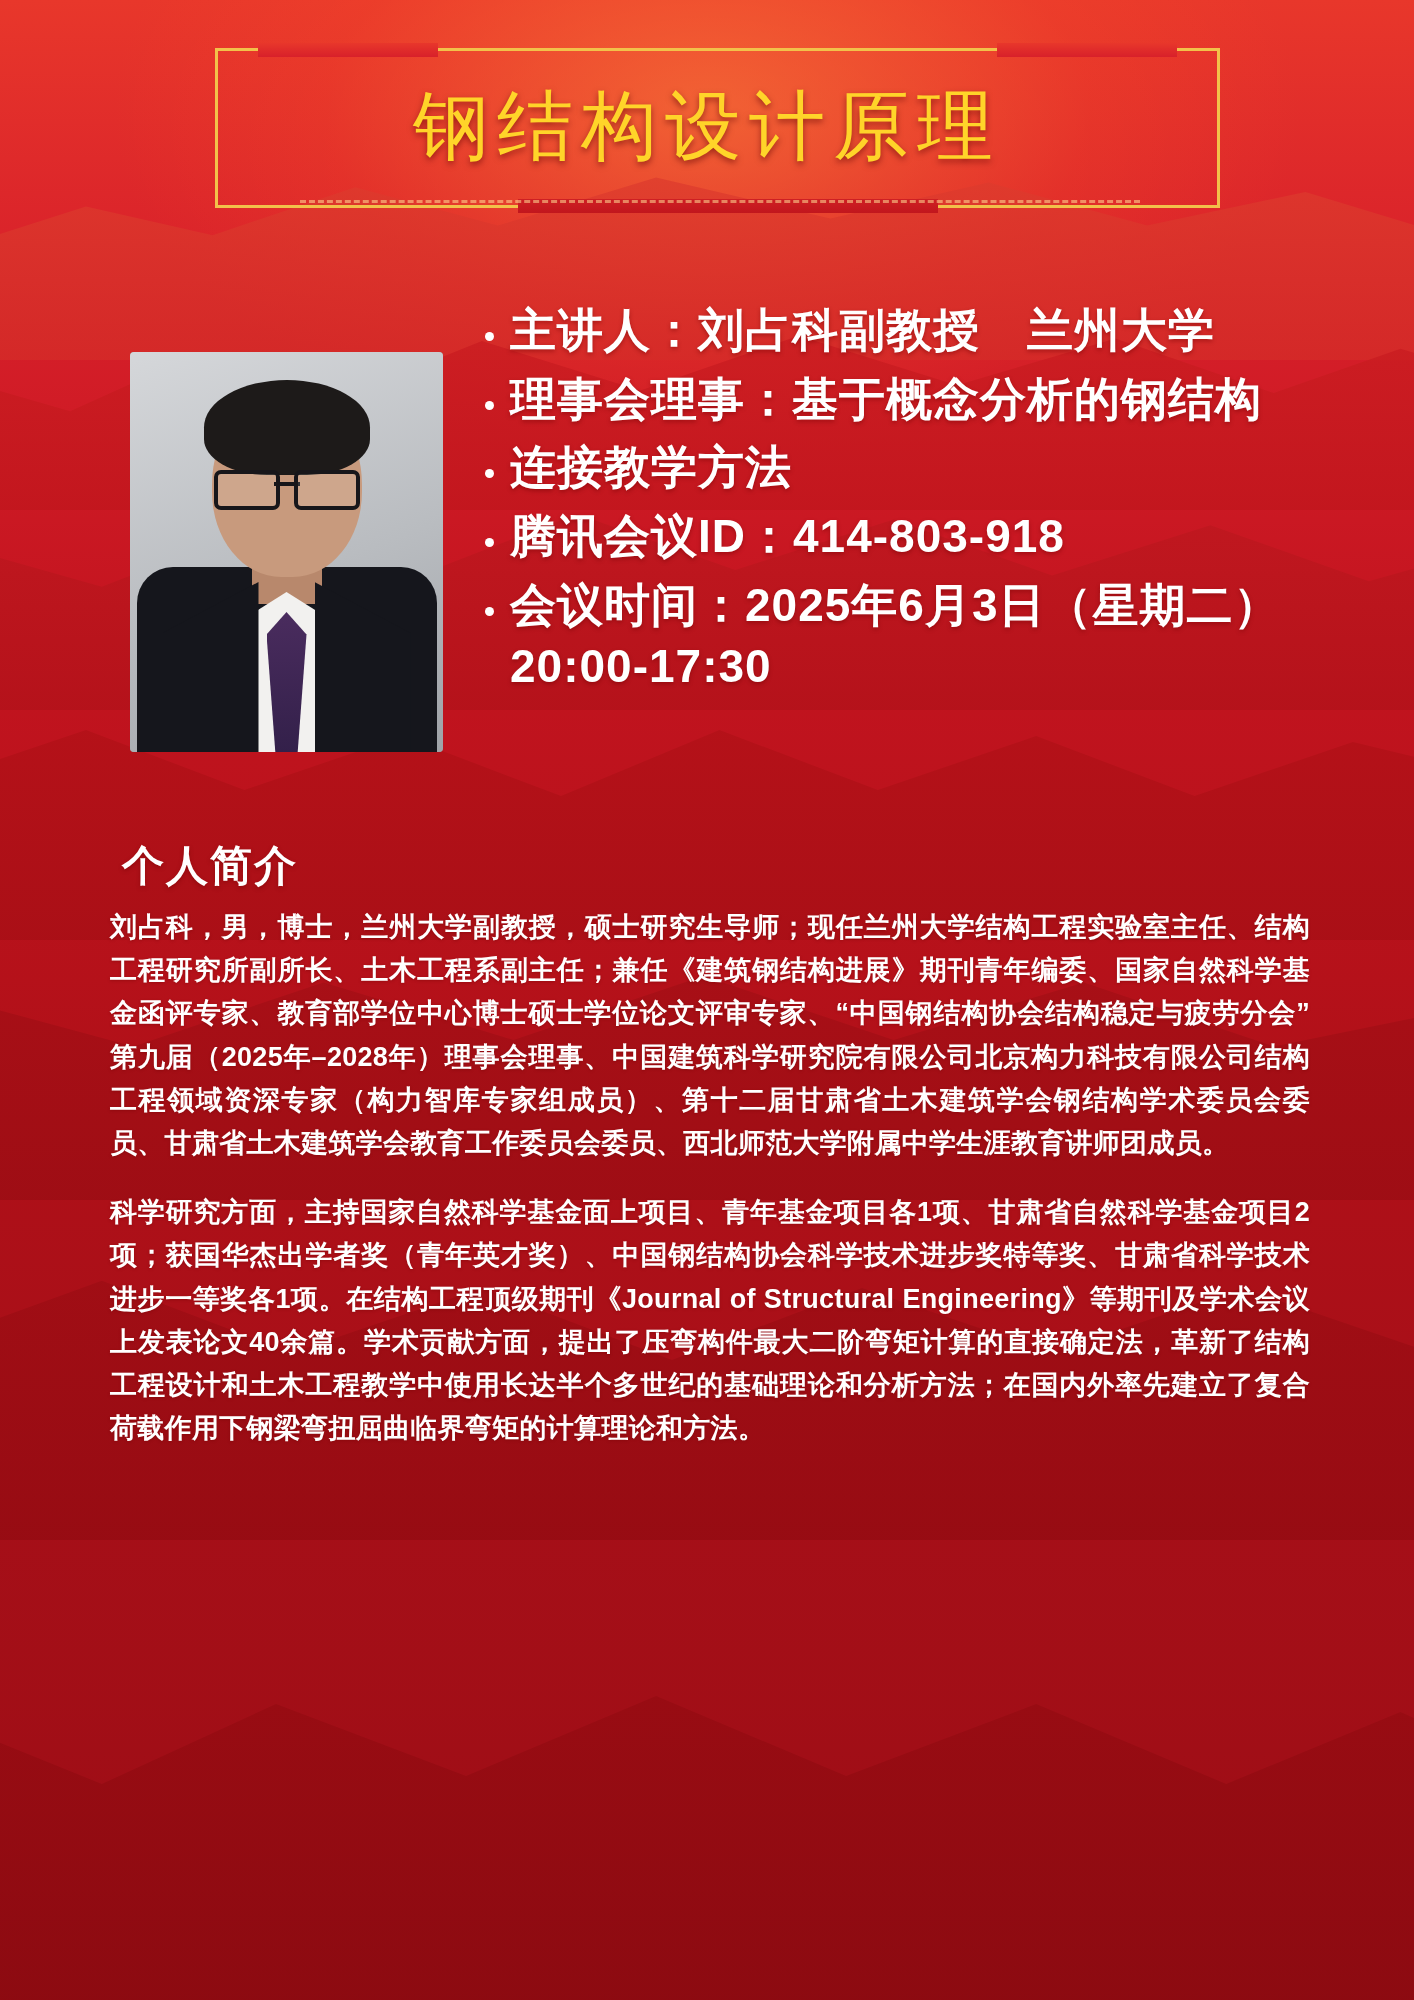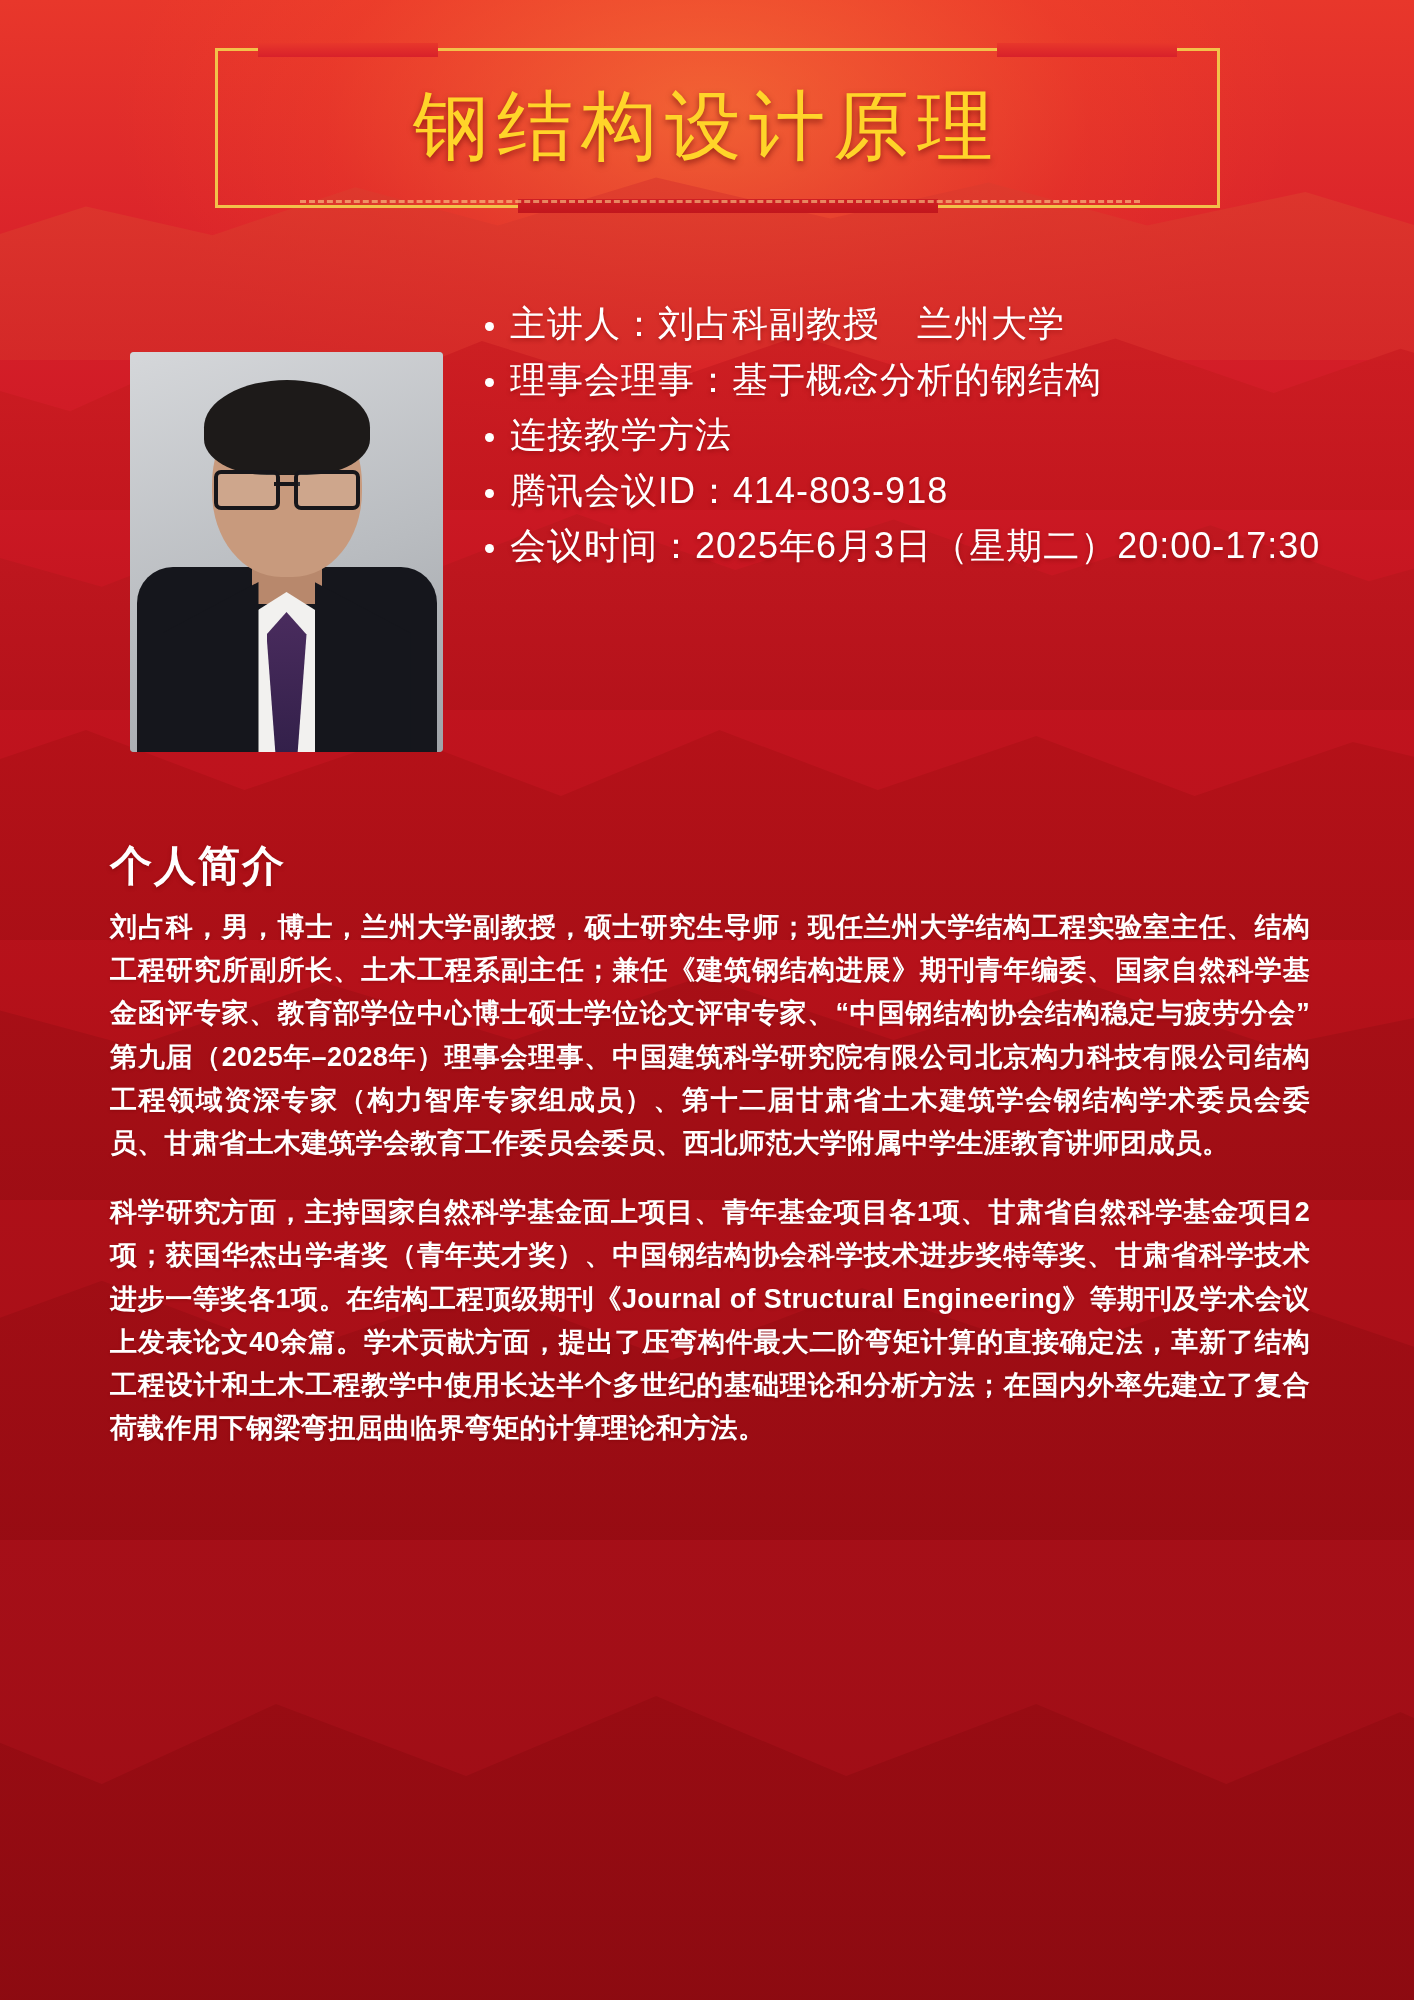--- a/index.html
+++ b/index.html
@@ -196,39 +196,39 @@
     left: 480px;
     width: 870px;
     color: #ffffff;
   }
   .info-list ul {
     margin: 0;
     padding-left: 30px;
     list-style: disc;
   }
   .info-list li {
-    font-size: 36px;
-    font-weight: normal;
+    font-size: 46px;
+    font-weight: bold;
     line-height: 1.32;
     margin-bottom: 8px;
     letter-spacing: 1px;
     text-shadow: 0 2px 4px rgba(110,0,0,.45);
   }
   .info-list li::marker { font-size: 30px; }
 
   
   .bio {
     position: absolute;
     top: 838px;
     left: 110px;
     width: 1200px;
     color: #ffffff;
   }
   .bio h2 {
-    margin: 0 0 12px 0;
+    margin: 0 0 12px 12px;
     font-size: 42px;
     font-weight: bold;
     letter-spacing: 2px;
     text-shadow: 0 2px 4px rgba(110,0,0,.45);
   }
   .bio p {
     margin: 0 0 26px 0;
     font-size: 27px;
     font-weight: bold;
     line-height: 1.6;

